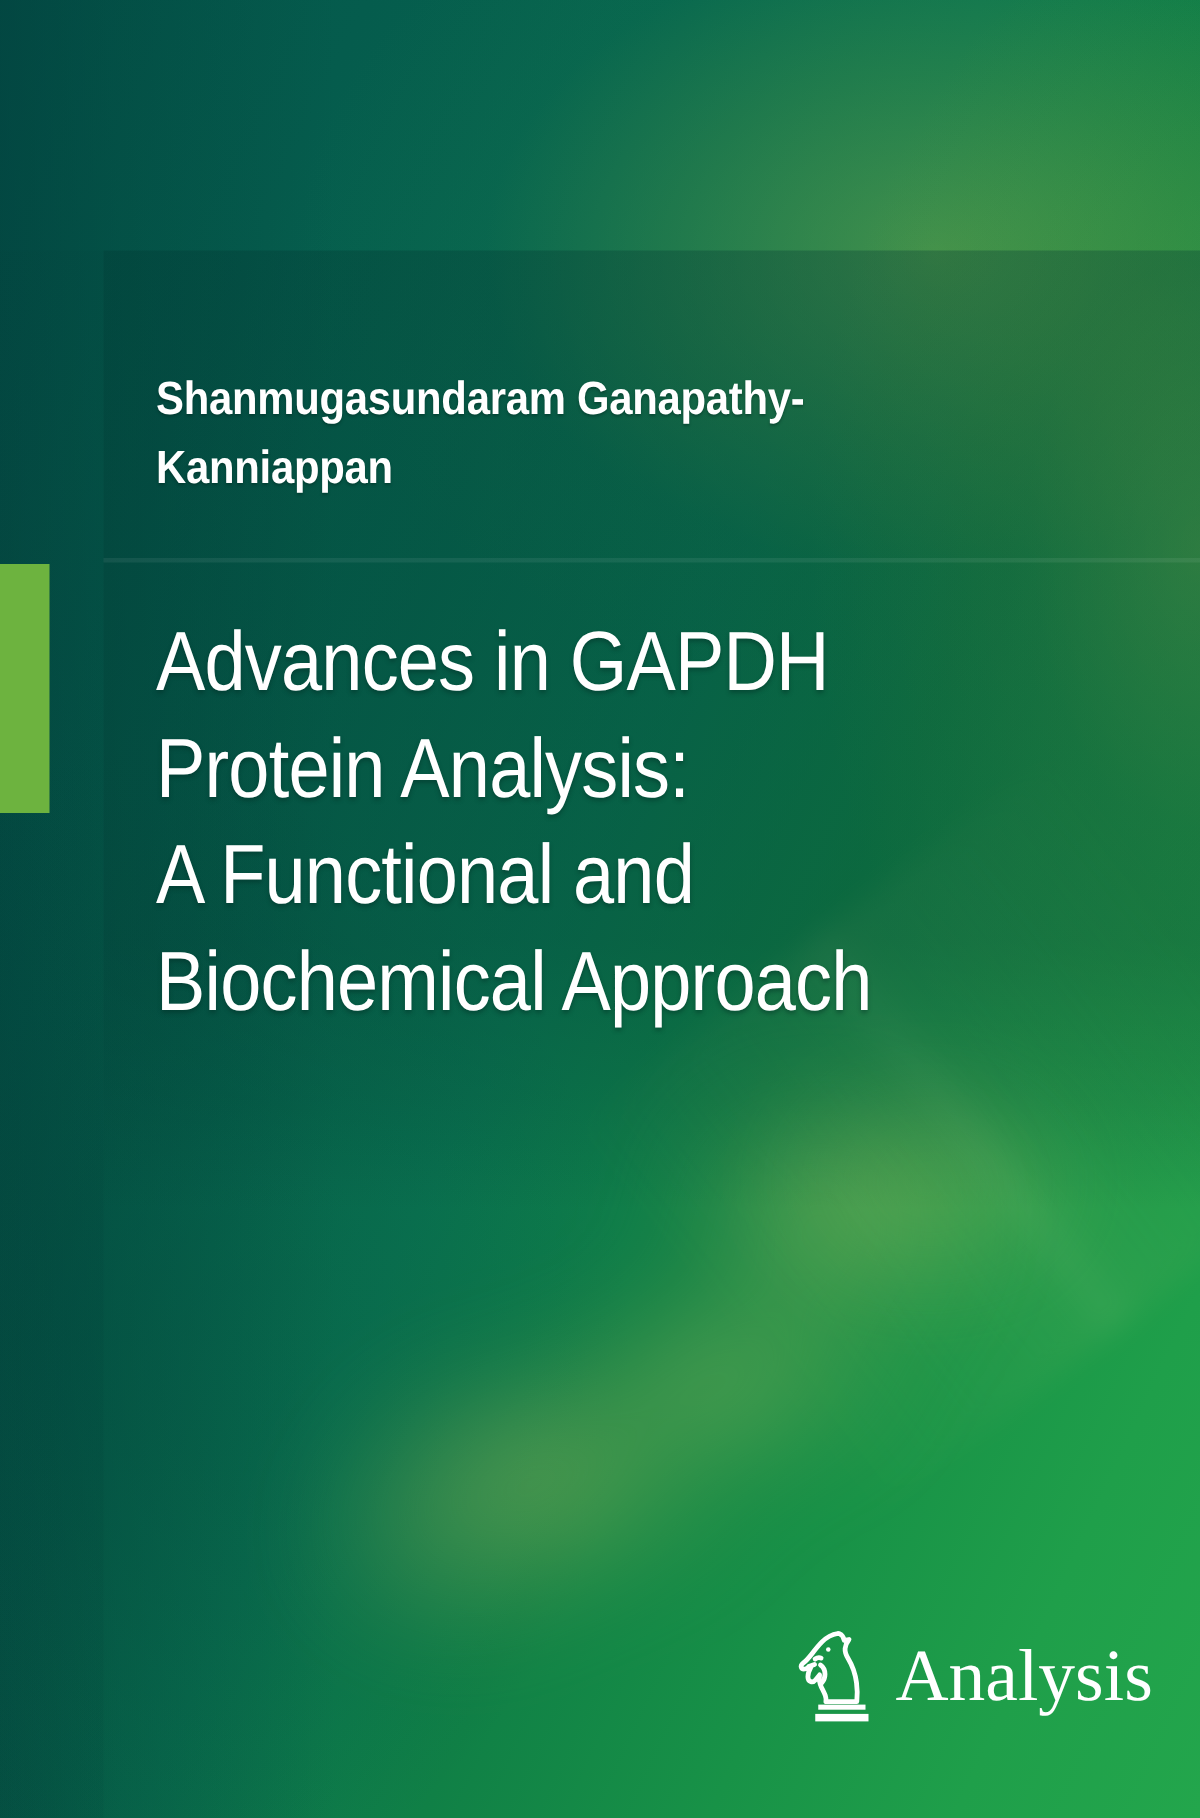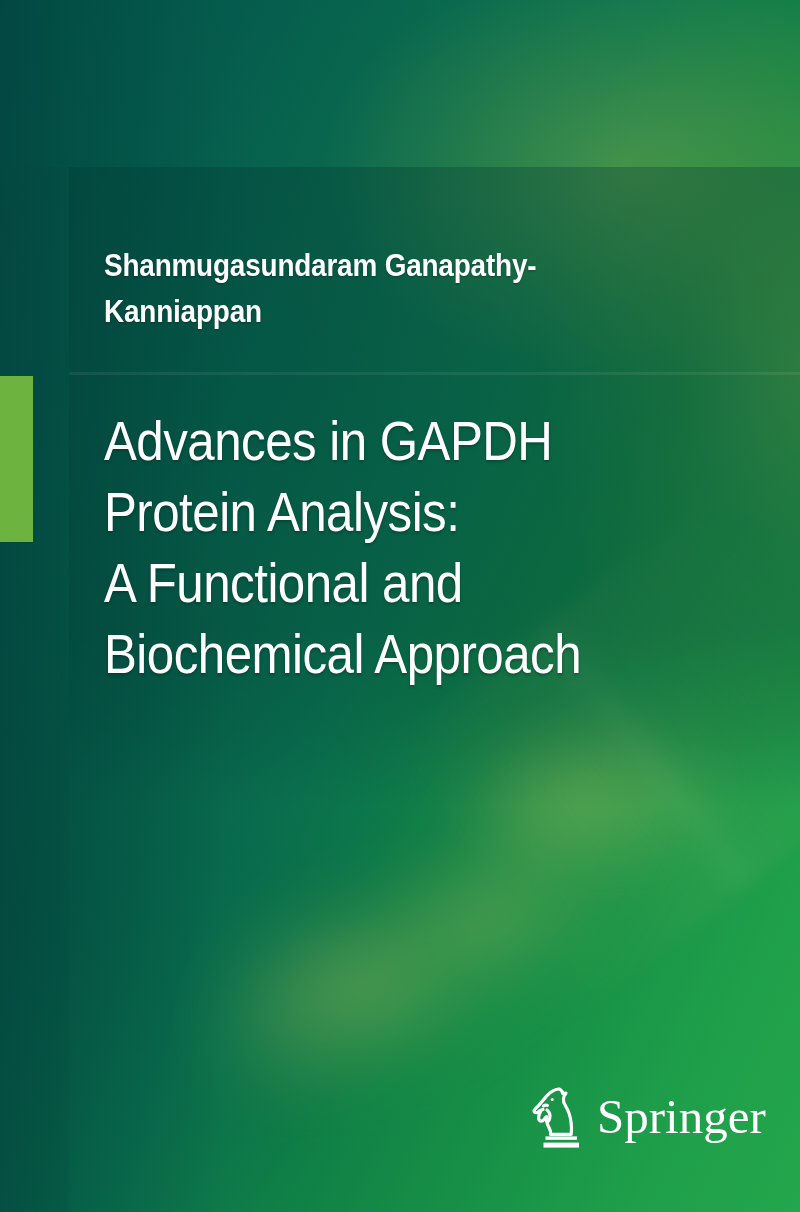--- a/index.html
+++ b/index.html
@@ -274,16 +274,16 @@
                  L 35.8 10.6
                  C 35.4 8.4 34.2 6.8 32.6 6.1 Z"></path>
         <path d="M16.4 23.0 C 17.8 22.0 19.2 21.8 20.4 22.4"></path>
         <path d="M12.2 28.0 L 16.0 26.6"></path>
         <path d="M20.0 27.0 C 22.0 28.4 23.0 30.6 23.0 33.2 C 23.0 35.4 22.2 37.4 20.8 39.0"></path>
         <circle cx="25.2" cy="16.6" r="1.5" fill="#ffffff" stroke="none"></circle>
       </g>
       <rect x="18.5" y="53.4" width="31.5" height="3.4" fill="#ffffff"></rect>
       <rect x="16.5" y="59.6" width="35.5" height="5.0" fill="#ffffff"></rect>
     </svg>
-    <div class="springer-word">Springer</div>
+    <div class="springer-word">Analysis</div>
   </div>
 
 </div>
 
 </body></html>

